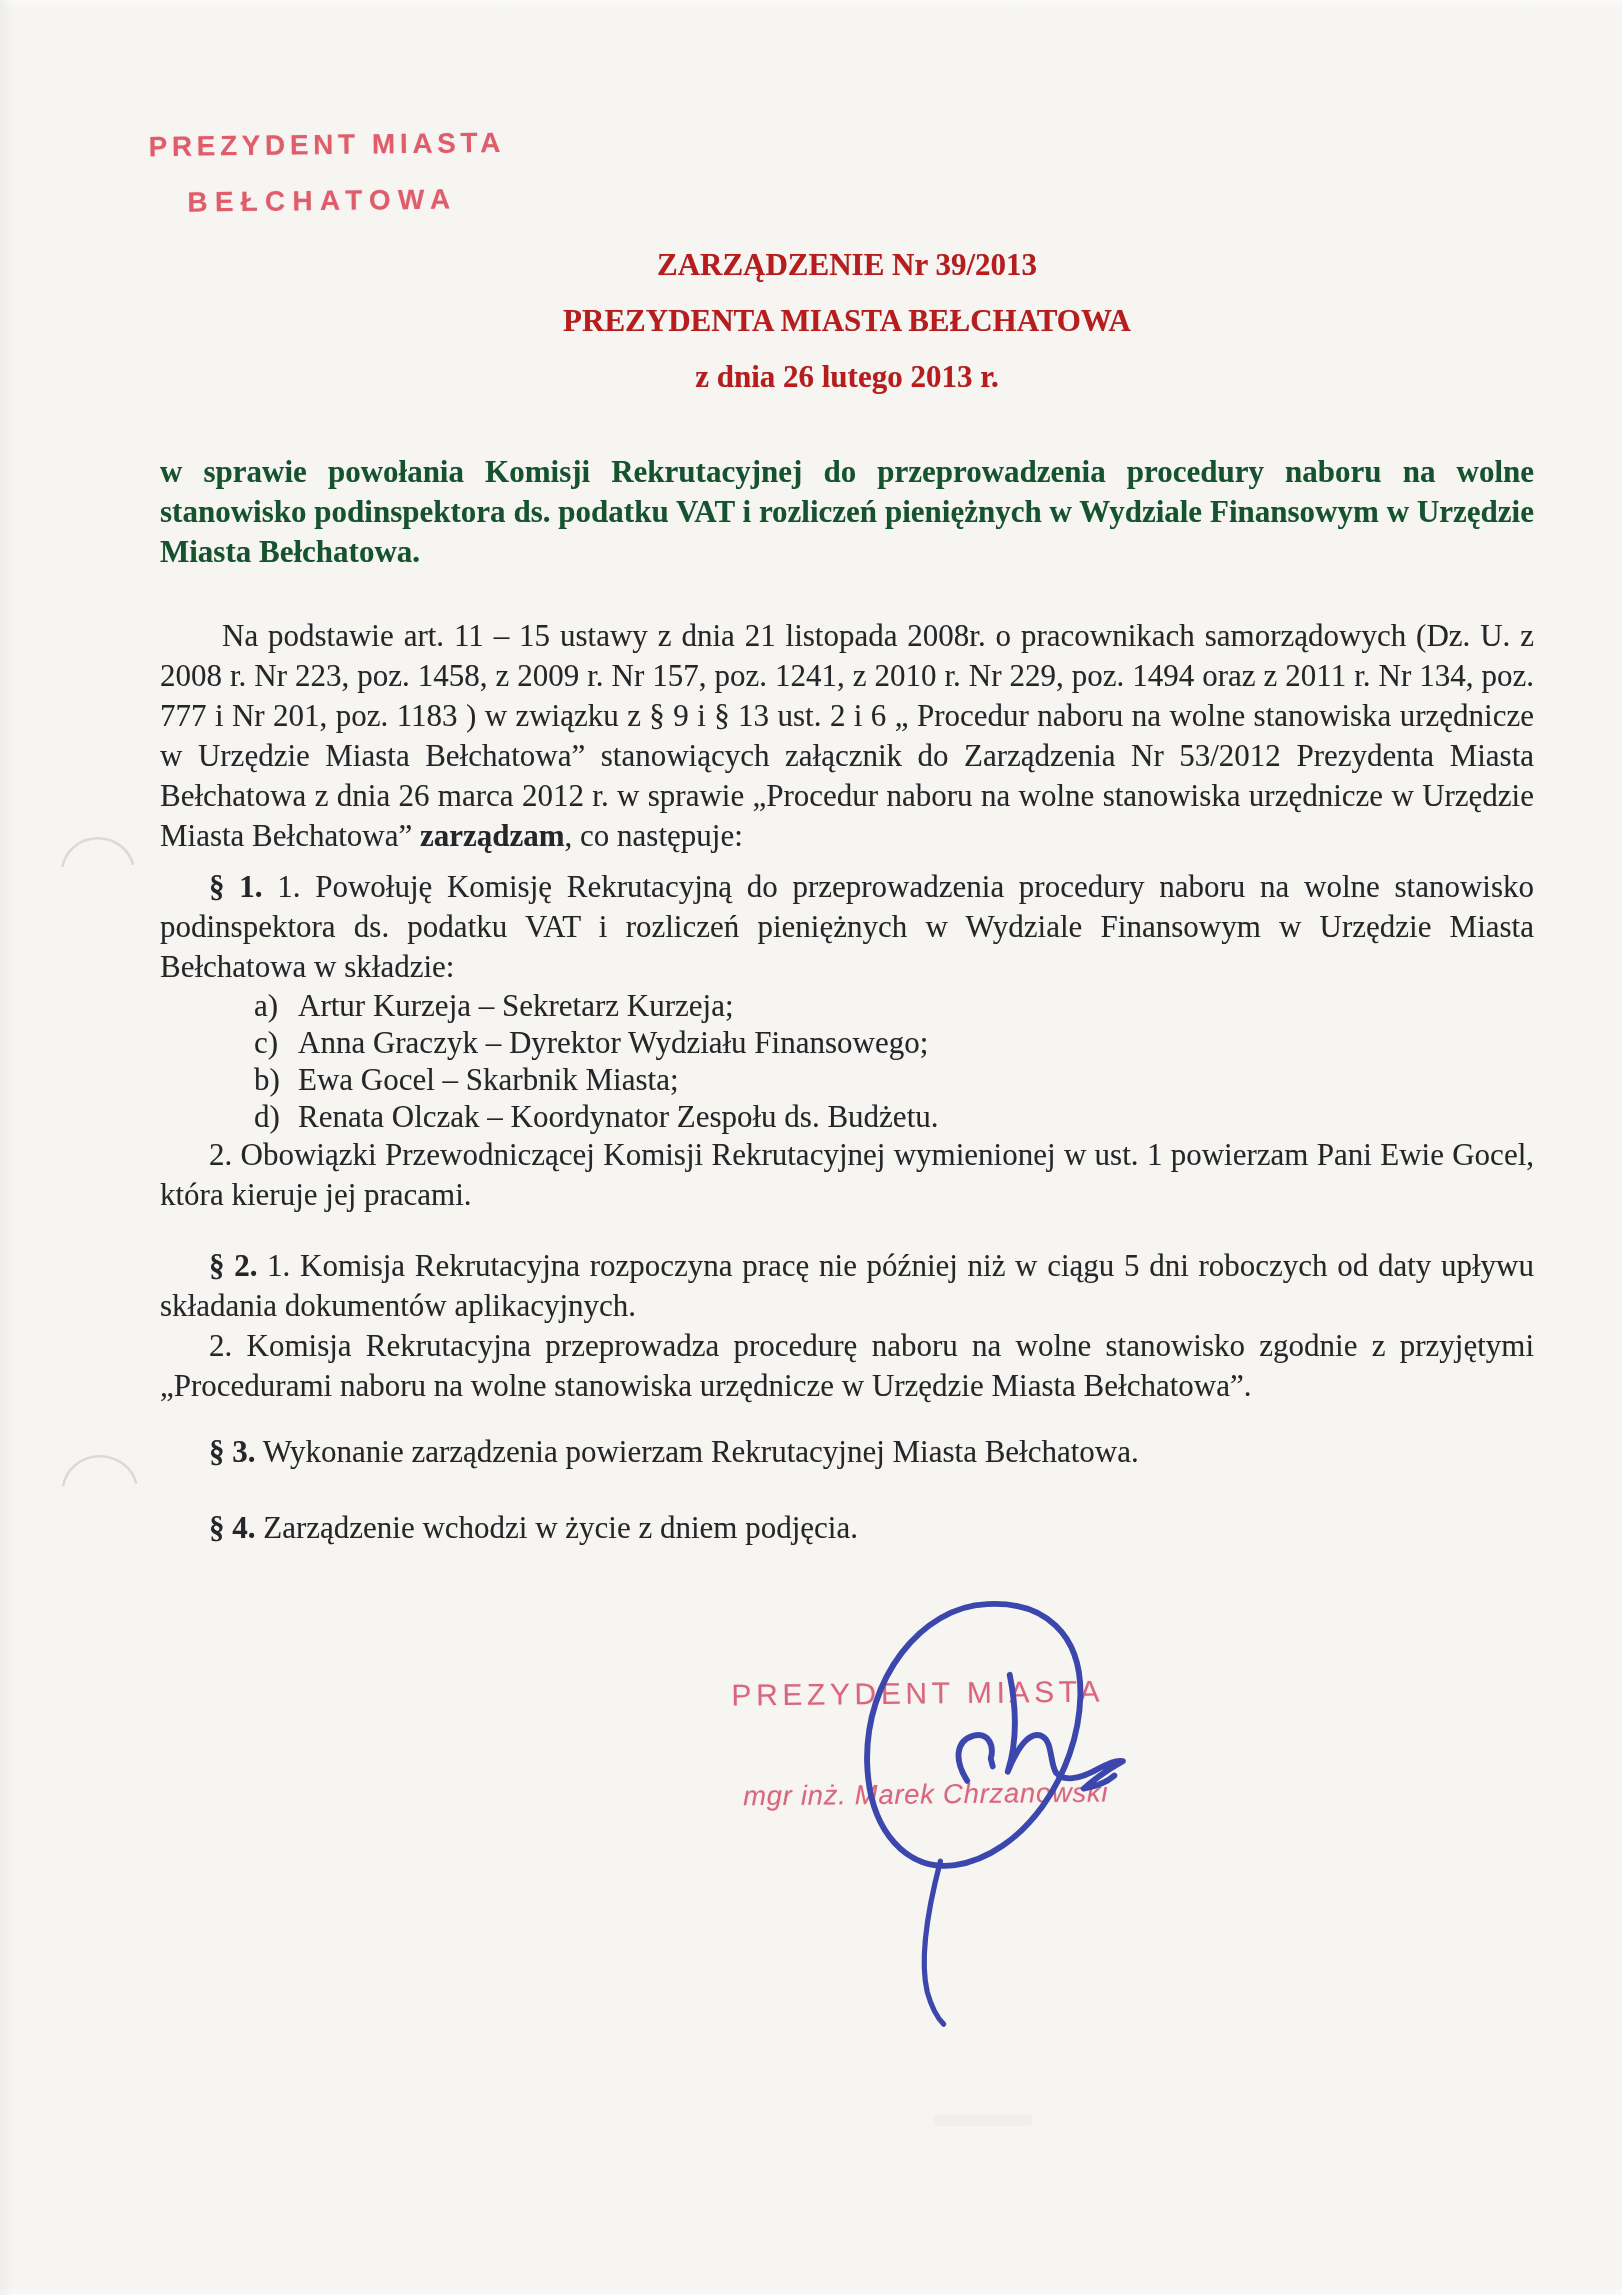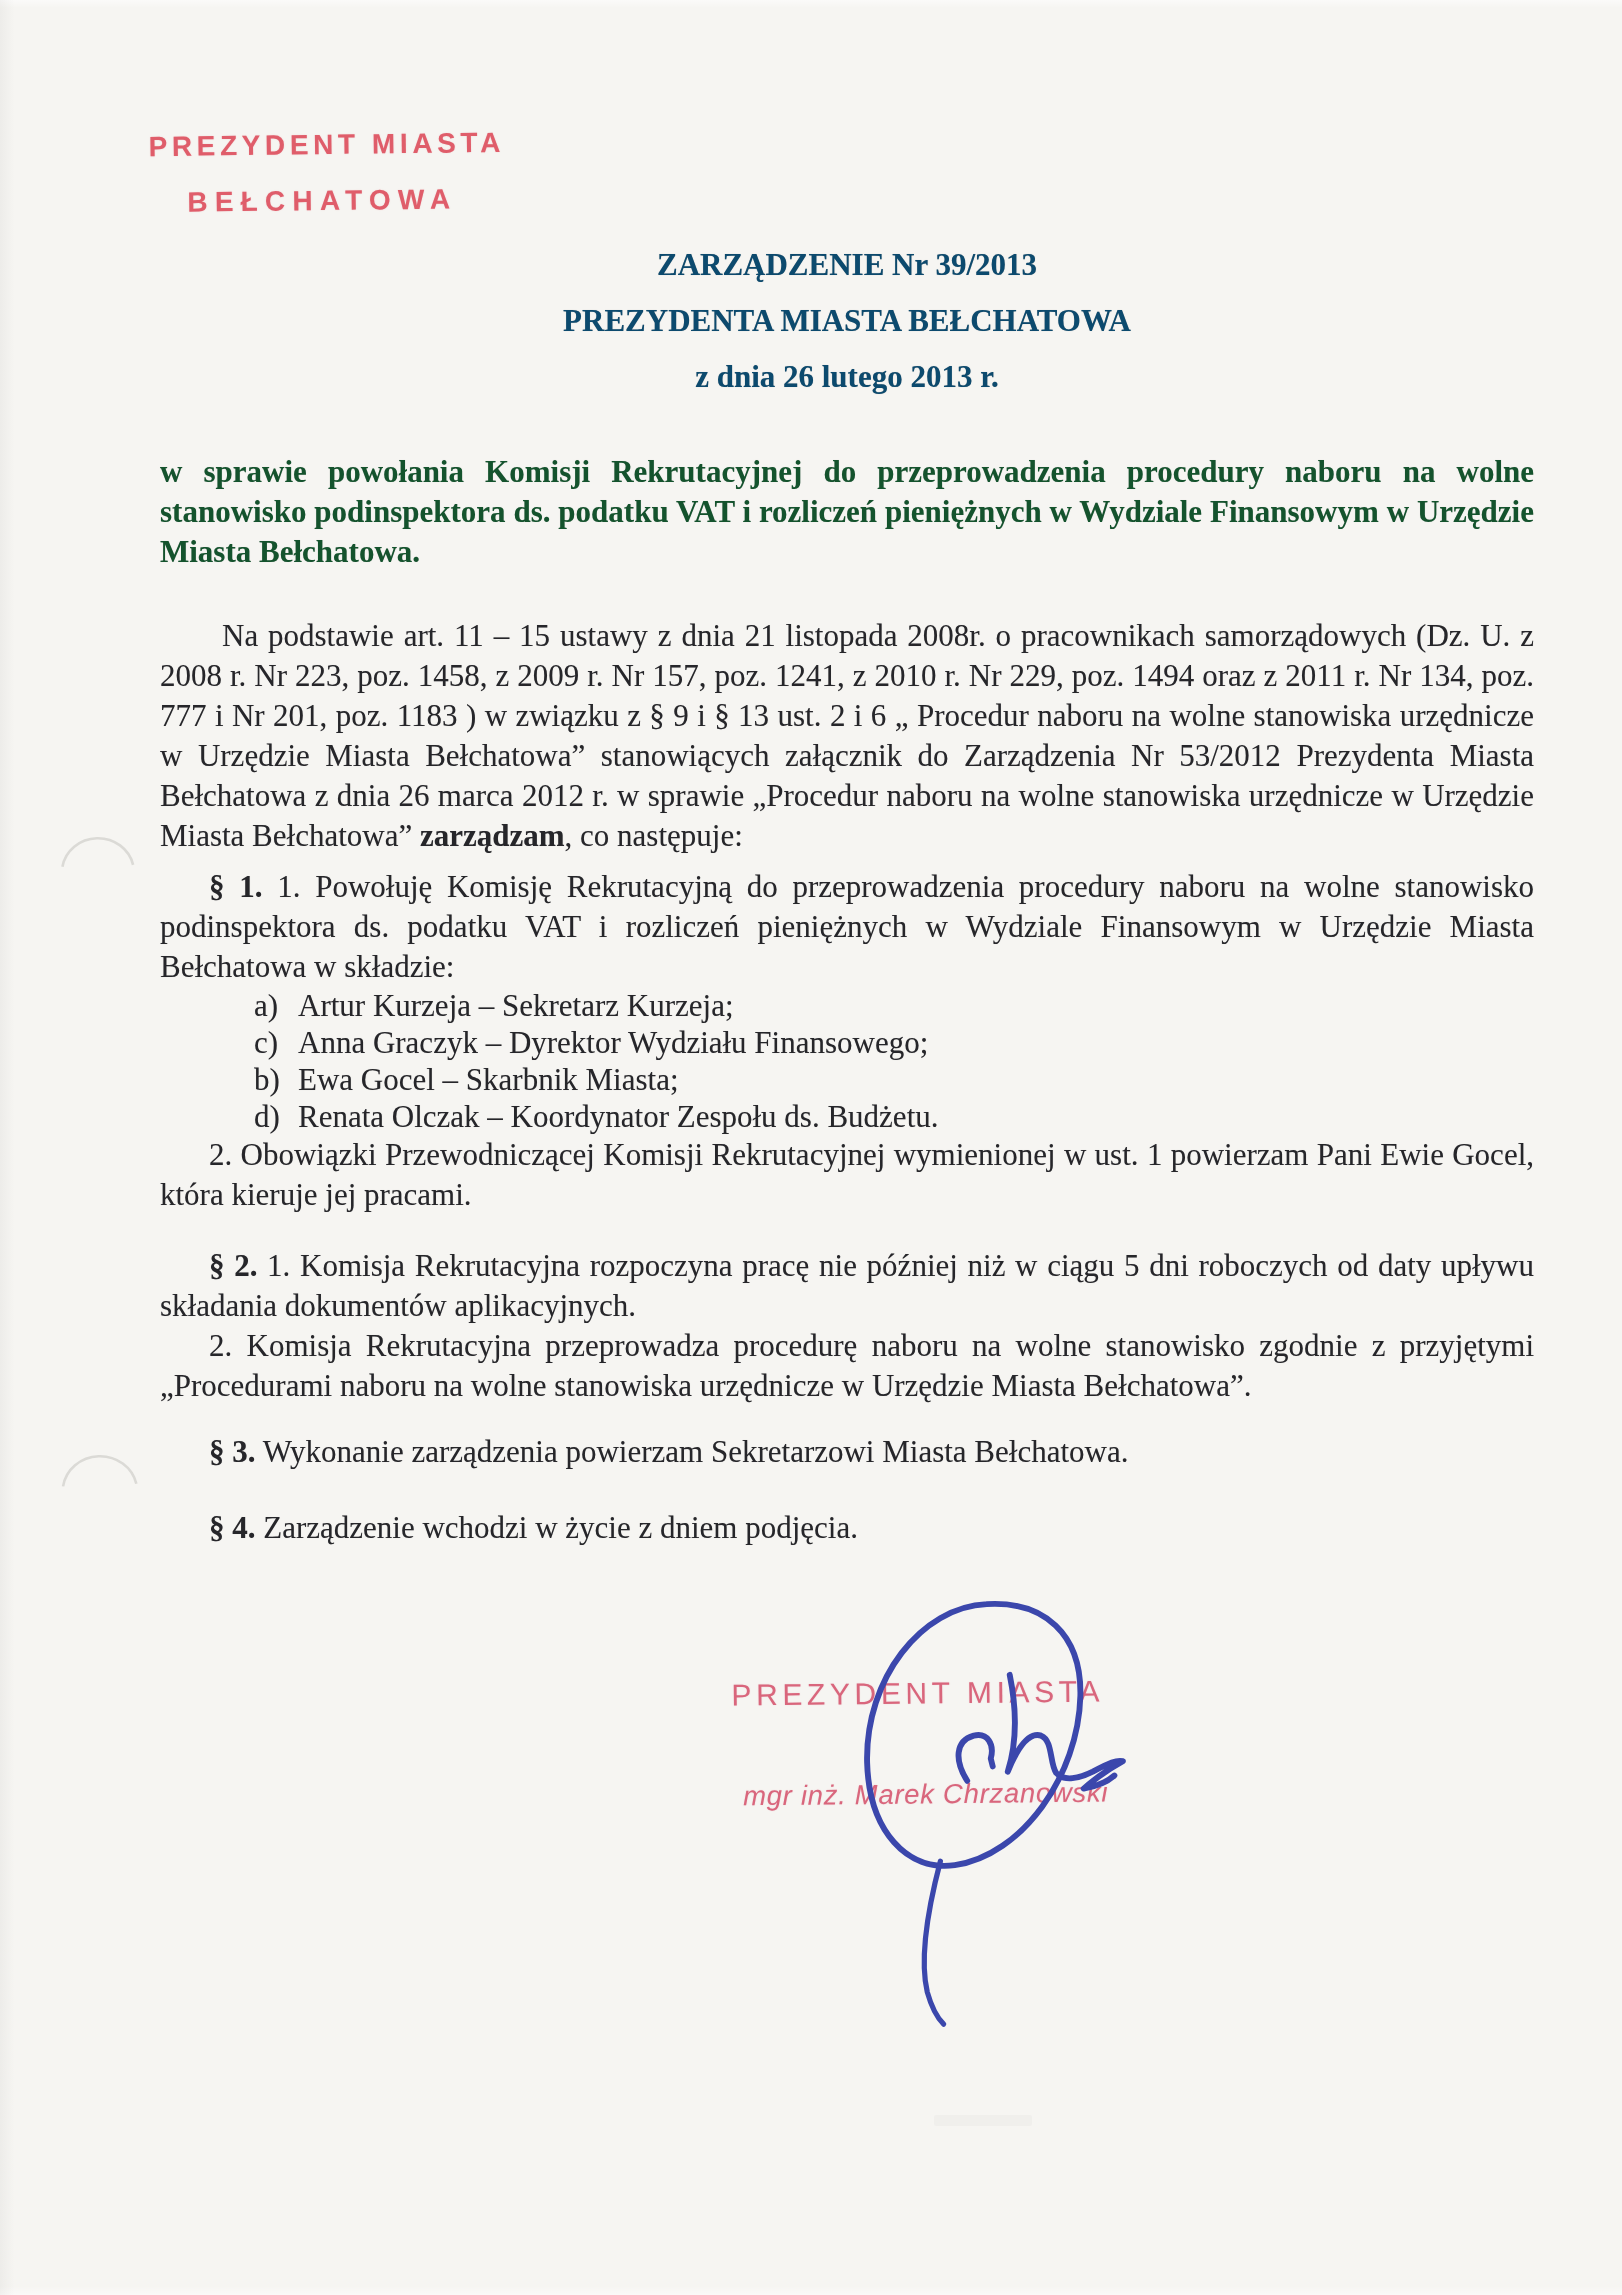--- a/index.html
+++ b/index.html
@@ -37,21 +37,21 @@
     margin-left: 38px; margin-top: 22px;
   }
 
   
   .title-block {
     position: absolute; left: 160px; top: 237px; width: 1374px;
     text-align: center;
   }
   .title-block p {
     margin: 0; font-weight: bold; font-size: 31px; line-height: 56px;
-    color: #0c4a6e;
+    color: #b91c1c;
     text-shadow: 0 0 0.7px rgba(29,29,33,0.35);
   }
 
   
   .content {
     position: absolute; left: 160px; top: 452px; width: 1374px;
     font-size: 31px; line-height: 40px;
     text-align: justify;
     text-shadow: 0 0 0.7px rgba(38,38,42,0.25);
   }
@@ -130,21 +130,21 @@
     <div class="member"><span class="m-marker">b)</span><span>Ewa Gocel – Skarbnik Miasta;</span></div>
     <div class="member"><span class="m-marker">d)</span><span>Renata Olczak – Koordynator Zespołu ds. Budżetu.</span></div>
   </div>
 
   <p class="item-indent">2. Obowiązki Przewodniczącej Komisji Rekrutacyjnej wymienionej w ust. 1 powierzam Pani Ewie Gocel, która kieruje jej pracami.</p>
 
   <p class="par2a"><b>§ 2.</b><span> 1. Komisja Rekrutacyjna rozpoczyna pracę nie później niż w ciągu 5 dni roboczych od daty upływu składania dokumentów aplikacyjnych.</span></p>
 
   <p class="item-indent">2. Komisja Rekrutacyjna przeprowadza procedurę naboru na wolne stanowisko zgodnie z przyjętymi „Procedurami naboru na wolne stanowiska urzędnicze w Urzędzie Miasta Bełchatowa”.</p>
 
-  <p class="par3"><b>§ 3.</b><span> Wykonanie zarządzenia powierzam Sekretarzowi Miasta Bełchatowa.</span></p>
+  <p class="par3"><b>§ 3.</b><span> Wykonanie zarządzenia powierzam Rekrutacyjnej Miasta Bełchatowa.</span></p>
 
   <p class="par4"><b>§ 4.</b><span> Zarządzenie wchodzi w życie z dniem podjęcia.</span></p>
 </div>
 
 <div class="stamp-signature">
   <div class="sg-line1">PREZYDENT MIASTA</div>
   <div class="sg-line2">mgr inż. Marek Chrzanowski</div>
 </div>
 
 <svg class="signature-svg" width="1623" height="2295" viewBox="0 0 2480 3508" aria-hidden="true">

